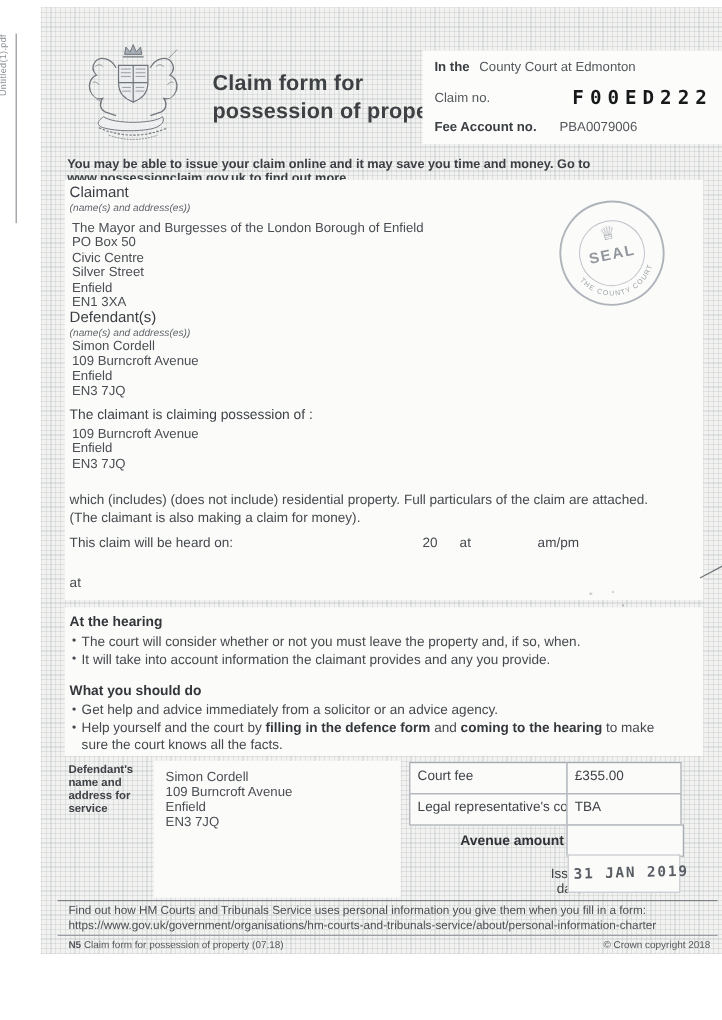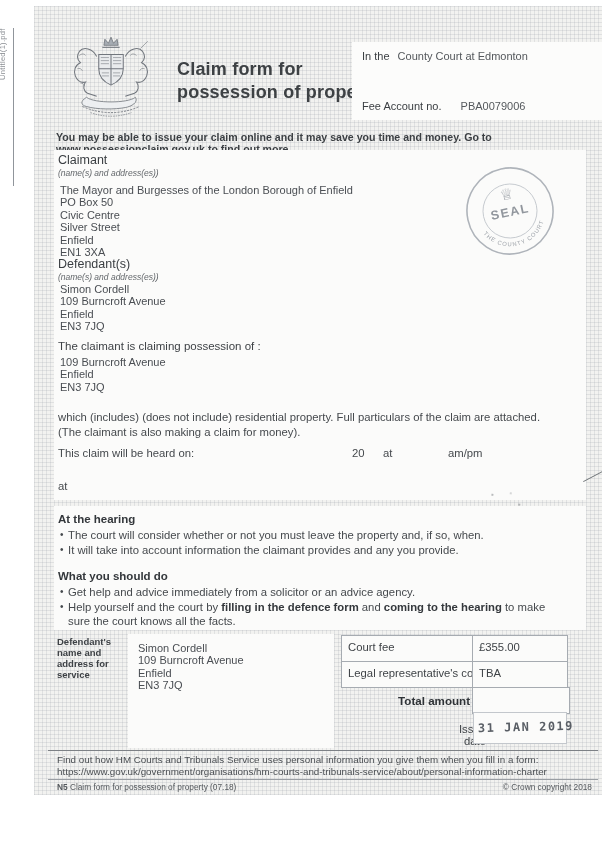--- a/index.html
+++ b/index.html
@@ -20,21 +20,21 @@
       repeating-linear-gradient(0deg, rgba(150,156,165,0.20) 0 1px, transparent 1px 4px),
       repeating-linear-gradient(90deg, rgba(150,156,165,0.20) 0 1px, transparent 1px 4px);
   }
   .panel{position:absolute;background:#fbfbfa;}
   .abs{position:absolute;}
   .title{
     left:143px;top:52px;font-size:18px;line-height:23px;font-weight:bold;color:#3d4144;letter-spacing:.2px;
   }
   .header-box{left:318px;top:36px;width:250px;height:78px;background:#fcfcfb;padding:0;}
   .hb-row{position:absolute;left:10px;right:8px;font-size:11px;color:#54585c;}
-  .hb-label-b{font-weight:normal;color:#3a3e42;}
+  .hb-label-b{font-weight:bold;color:#3a3e42;}
   .stamp-claimno{
     font-family:"DejaVu Sans Mono", monospace;font-weight:bold;font-size:16px;
     letter-spacing:5px;color:#17181a;white-space:nowrap;
   }
   .banner{left:22px;top:125px;width:534px;font-size:10.6px;font-weight:bold;color:#3b3f43;}
   .sec-label{font-size:12.5px;color:#3a3e42;}
   .sec-sub{font-size:8.5px;font-style:italic;color:#63676b;}
   .addr{font-size:11px;line-height:12.4px;color:#4a4e53;}
   .body-text{font-size:11.3px;line-height:14.5px;color:#45494d;}
   .bullet{position:relative;padding-left:8px;}
@@ -102,20 +102,24 @@
   <div class="abs title">
     <div>Claim form for</div>
     <div>possession of property</div>
   </div>
 
   <div class="panel header-box">
     <div class="hb-row" style="top:8px;">
       <span class="hb-label-b">In the</span>
       <span style="margin-left:5px;">County Court at Edmonton</span>
     </div>
+    <div class="hb-row" style="top:34px;">
+      <span>Claim no.</span>
+      <span class="stamp-claimno" style="position:absolute;right:0;top:-4px;">F00ED222</span>
+    </div>
     <div class="hb-row" style="top:58px;">
       <span class="hb-label-b">Fee Account no.</span>
       <span style="margin-left:16px;">PBA0079006</span>
     </div>
   </div>
 
   <div class="abs banner">You may be able to issue your claim online and it may save you time and money. Go to www.possessionclaim.gov.uk to find out more.</div>
 
   <div class="panel" style="left:20px;top:144px;width:532px;height:350px;"></div>
 
@@ -199,21 +203,21 @@
       <div>EN3 7JQ</div>
     </div>
   </div>
 
   <div class="fee-label-box" style="left:307px;top:629px;width:132px;height:27px;">Court fee</div>
   <div class="fee-value-box" style="left:438px;top:629px;width:96px;height:27px;">£355.00</div>
 
   <div class="fee-label-box" style="left:307px;top:655px;width:132px;height:27px;white-space:nowrap;padding-right:0;">Legal representative's costs</div>
   <div class="fee-value-box" style="left:438px;top:655px;width:96px;height:27px;">TBA</div>
 
-  <div class="abs total-label">Total amount</div>
+  <div class="abs total-label">Avenue amount</div>
   <div class="fee-value-box" style="left:438px;top:681px;width:98px;height:27px;"></div>
 
   <div class="abs issue-label">Issue date</div>
   <div class="issue-box abs">
     <span class="stamp-date">31 JAN 2019</span>
   </div>
 
   <div class="rule" style="left:14px;top:744px;width:550px;"></div>
   <div class="abs footer-text" style="left:23px;top:748px;width:534px;">Find out how HM Courts and Tribunals Service uses personal information you give them when you fill in a form:</div>
   <div class="abs footer-text" style="left:23px;top:760px;width:534px;">https://www.gov.uk/government/organisations/hm-courts-and-tribunals-service/about/personal-information-charter</div>

